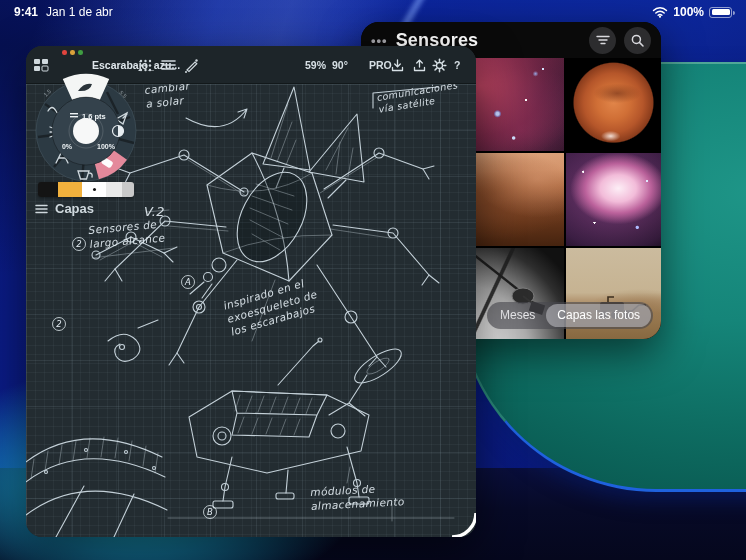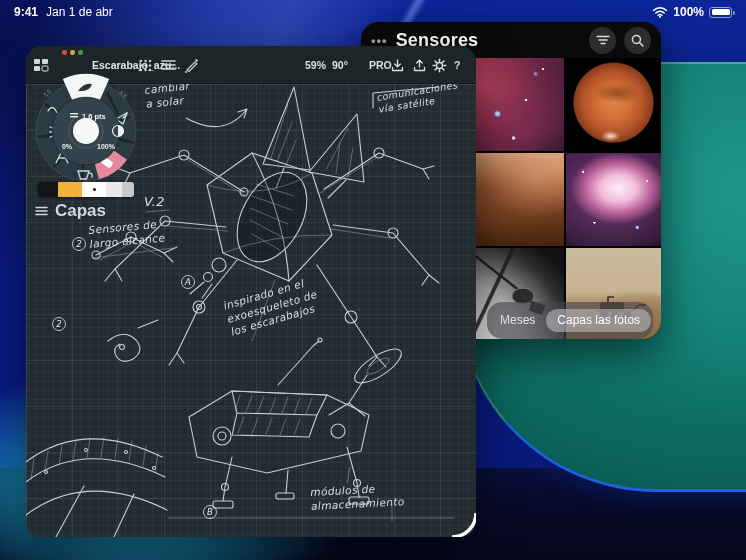--- a/index.html
+++ b/index.html
@@ -76,21 +76,21 @@
     radial-gradient(112px 92px at 52% 45%, rgba(172,86,162,.65), rgba(120,60,130,.35) 60%, transparent 82%),
     linear-gradient(140deg, #2a1430 0%, #180d1f 60%, #0d0711 100%);}
   .p5{background:
     linear-gradient(115deg, transparent 30%, rgba(28,28,28,.85) 31% 33%, transparent 34%),
     radial-gradient(circle 130px at -8% 112%, #ececec 0%, #d6d6d6 30%, #ababab 52%, #6f6f6f 68%, #2e2e2e 85%, #111 100%),
     #0b0b0b;}
   .p6{background:
     radial-gradient(70px 24px at 78% 62%, rgba(150,115,75,.6), transparent 70%),
     linear-gradient(#cbbb9e 0%, #c6b392 48%, #b59975 56%, #9a7b52 70%, #86673f 100%);}
   .tile svg { position:absolute; }
-  .seg { position:absolute; left:126px; top:280px; height:37px; display:flex; align-items:center;
+  .seg { position:absolute; left:126px; top:280px; height:27px; display:flex; align-items:center;
     background:rgba(72,72,78,.6); border-radius:15px; padding:2px; z-index:4;justify-content:space-between; }
   .seg .opt { padding:0 11px; height:23px; line-height:23px; font-size:12px; color:#e6e6e9; border-radius:12px; white-space:nowrap; }
   .seg .opt.active { background:rgba(196,196,202,.55); color:#fff; }
   
   .win-concepts { position:absolute; left:26px; top:46px; width:450px; height:491px; z-index:3;
     background:#202a2f; border-radius:16px; overflow:hidden; box-shadow:0 14px 44px rgba(0,0,0,.55); }
   .cw-toolbar { position:absolute; left:0; right:0; top:0; height:38px; background:#1d2529;
     border-bottom:1px solid rgba(0,0,0,.35); z-index:4; }
   .cw-toolbar > * { position:absolute; }
   .traffic { left:36px; top:4px; display:flex; gap:3.5px; }
@@ -112,21 +112,21 @@
   .mk { position:absolute; width:14px; height:14px; border:1px solid rgba(235,245,250,.75); border-radius:50%;
     color:#e3ecf2; font-size:8.5px; font-style:italic; display:flex; align-items:center; justify-content:center;
     font-family:"DejaVu Sans", sans-serif; }
   .toolwheel { position:absolute; left:0; top:25px; z-index:5; }
   .palette { position:absolute; left:12px; top:136px; width:96px; height:15px; display:flex;
     border-radius:3px; overflow:hidden; z-index:5; box-shadow:0 1px 3px rgba(0,0,0,.4); }
   .palette .sw { height:100%; position:relative; }
   .sw.sel:after { content:""; position:absolute; left:50%; top:50%; width:3px; height:3px;
     margin:-1.5px; border-radius:50%; background:#111; }
   .capas { position:absolute; left:9px; top:155px; display:flex; gap:7px; align-items:center; z-index:5; }
-  .capas span { font-size:17px; font-weight:bold; color:#cfd8dd; }
+  .capas span { font-size:13px; font-weight:bold; color:#cfd8dd; }
   .annwrap { position:absolute; inset:0; }
 </style>
 </head>
 <body>
 
 <div class="screen">
 
   <div class="streak1"></div>
   <div class="streak2"></div>
   <div class="bottomband"></div>
@@ -386,21 +386,21 @@
           <path d="M120,128 L143,126"></path>
         </g>
         <path d="M426,453 A24,24 0 0 0 450,429" stroke="#ffffff" stroke-width="3.5" fill="none"></path>
       </svg>
 
       <div class="annwrap">
         <div class="hand" style="left:118px; top:0; transform:rotate(-6deg)">cambiar
    a solar</div>
         <div class="hand" style="left:350px; top:8px; transform:rotate(-9deg); font-size:9.5px">comunicaciones
 vía satélite</div>
-        <div class="hand" style="left:118px; top:110px; font-size:13px">V.2</div>
+        <div class="hand" style="left:118px; top:120px; font-size:13px">V.2</div>
         <div class="hand" style="left:62px; top:140px; transform:rotate(-5deg)">Sensores de
 largo alcance</div>
         <div class="hand" style="left:196px; top:216px; transform:rotate(-16deg)">inspirado en el
 exoesqueleto de
 los escarabajos</div>
         <div class="hand" style="left:284px; top:402px; transform:rotate(-3deg)">módulos de
 almacenamiento</div>
         <span class="mk" style="left:46px; top:153px">2</span>
         <span class="mk" style="left:26px; top:233px">2</span>
         <span class="mk" style="left:155px; top:191px">A</span>

